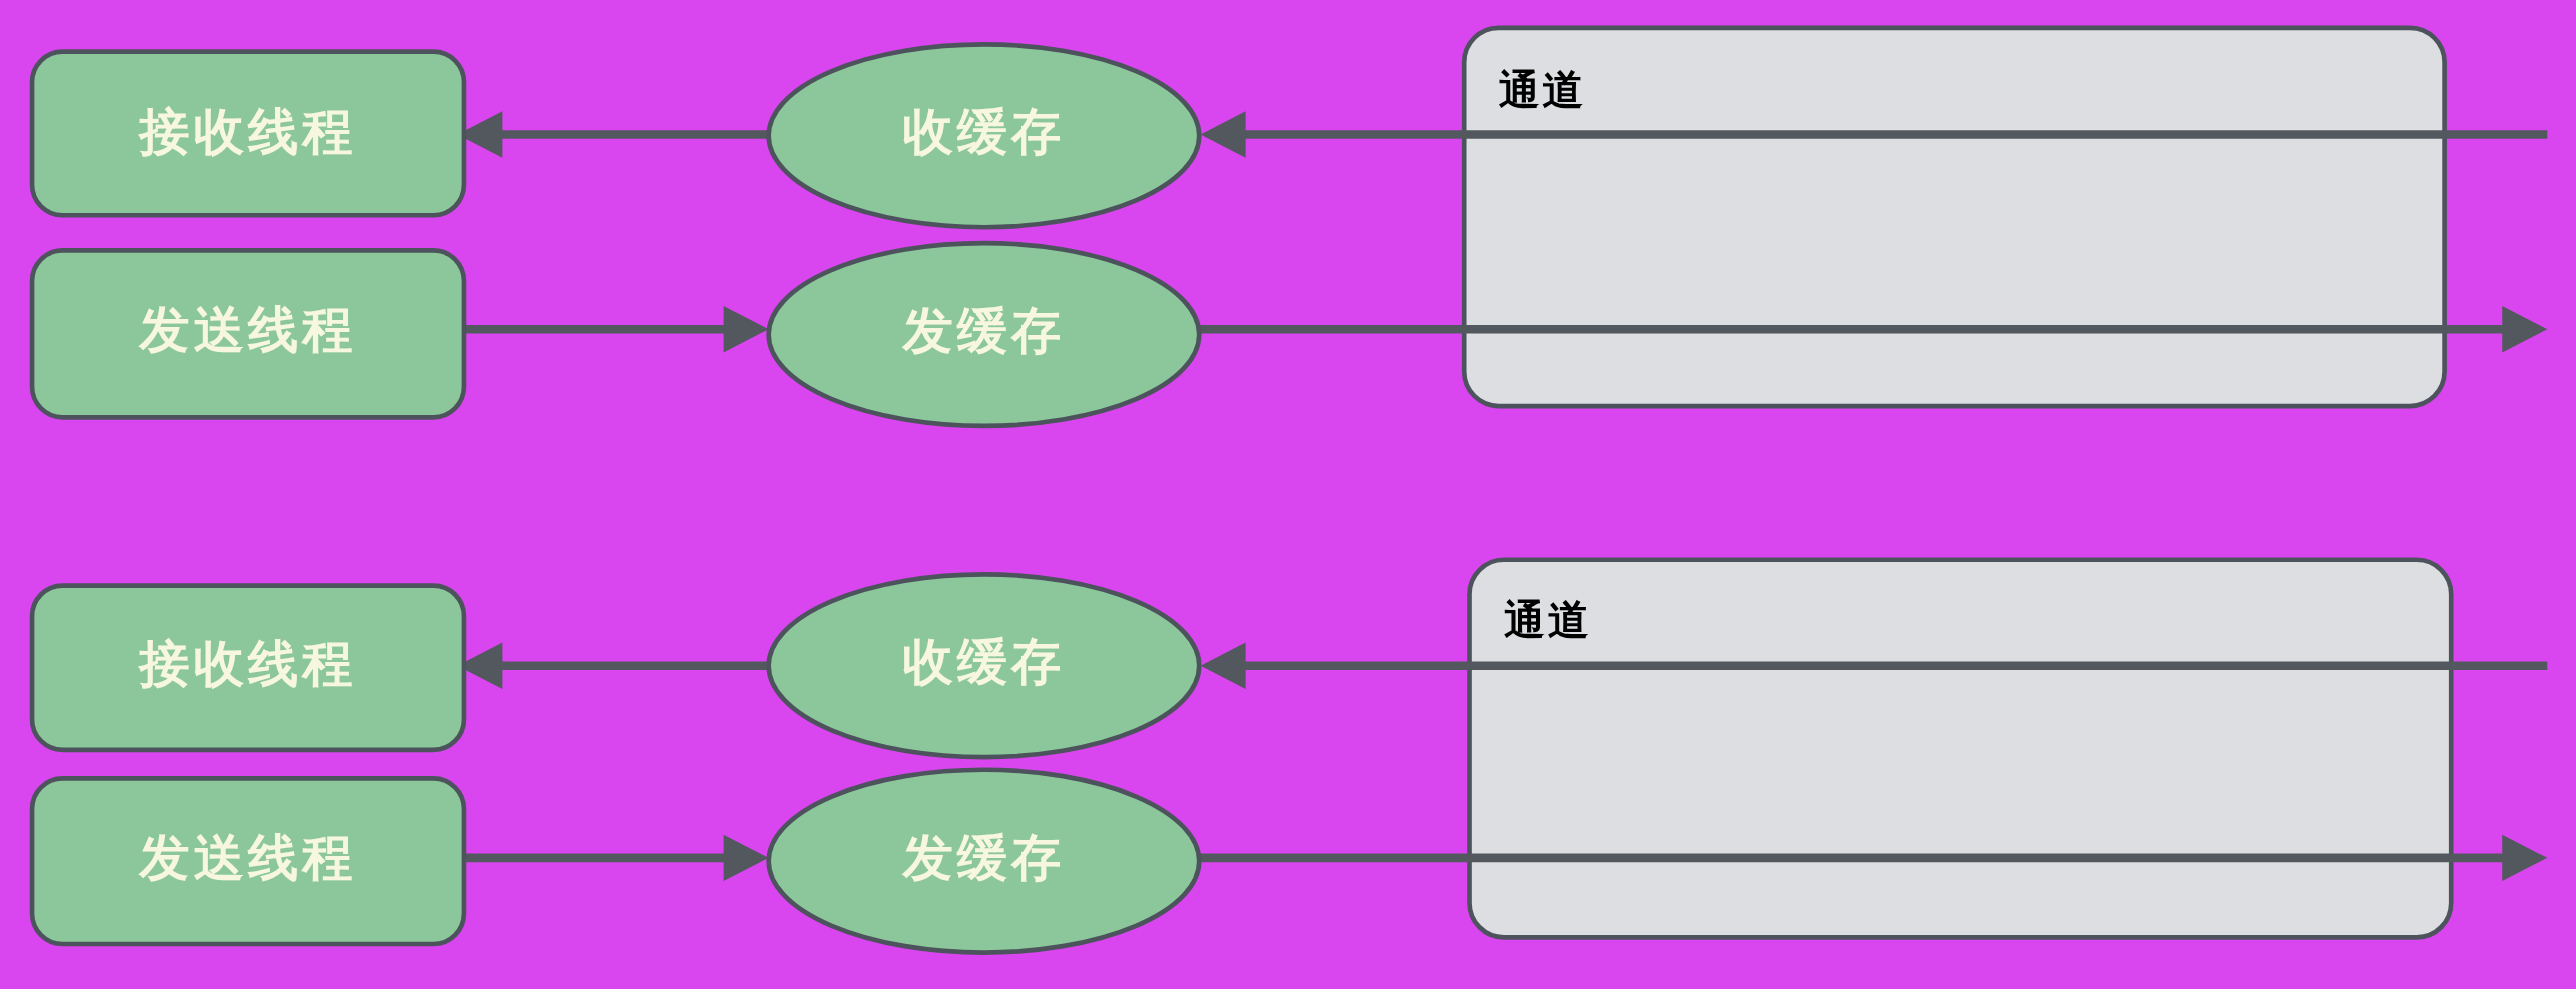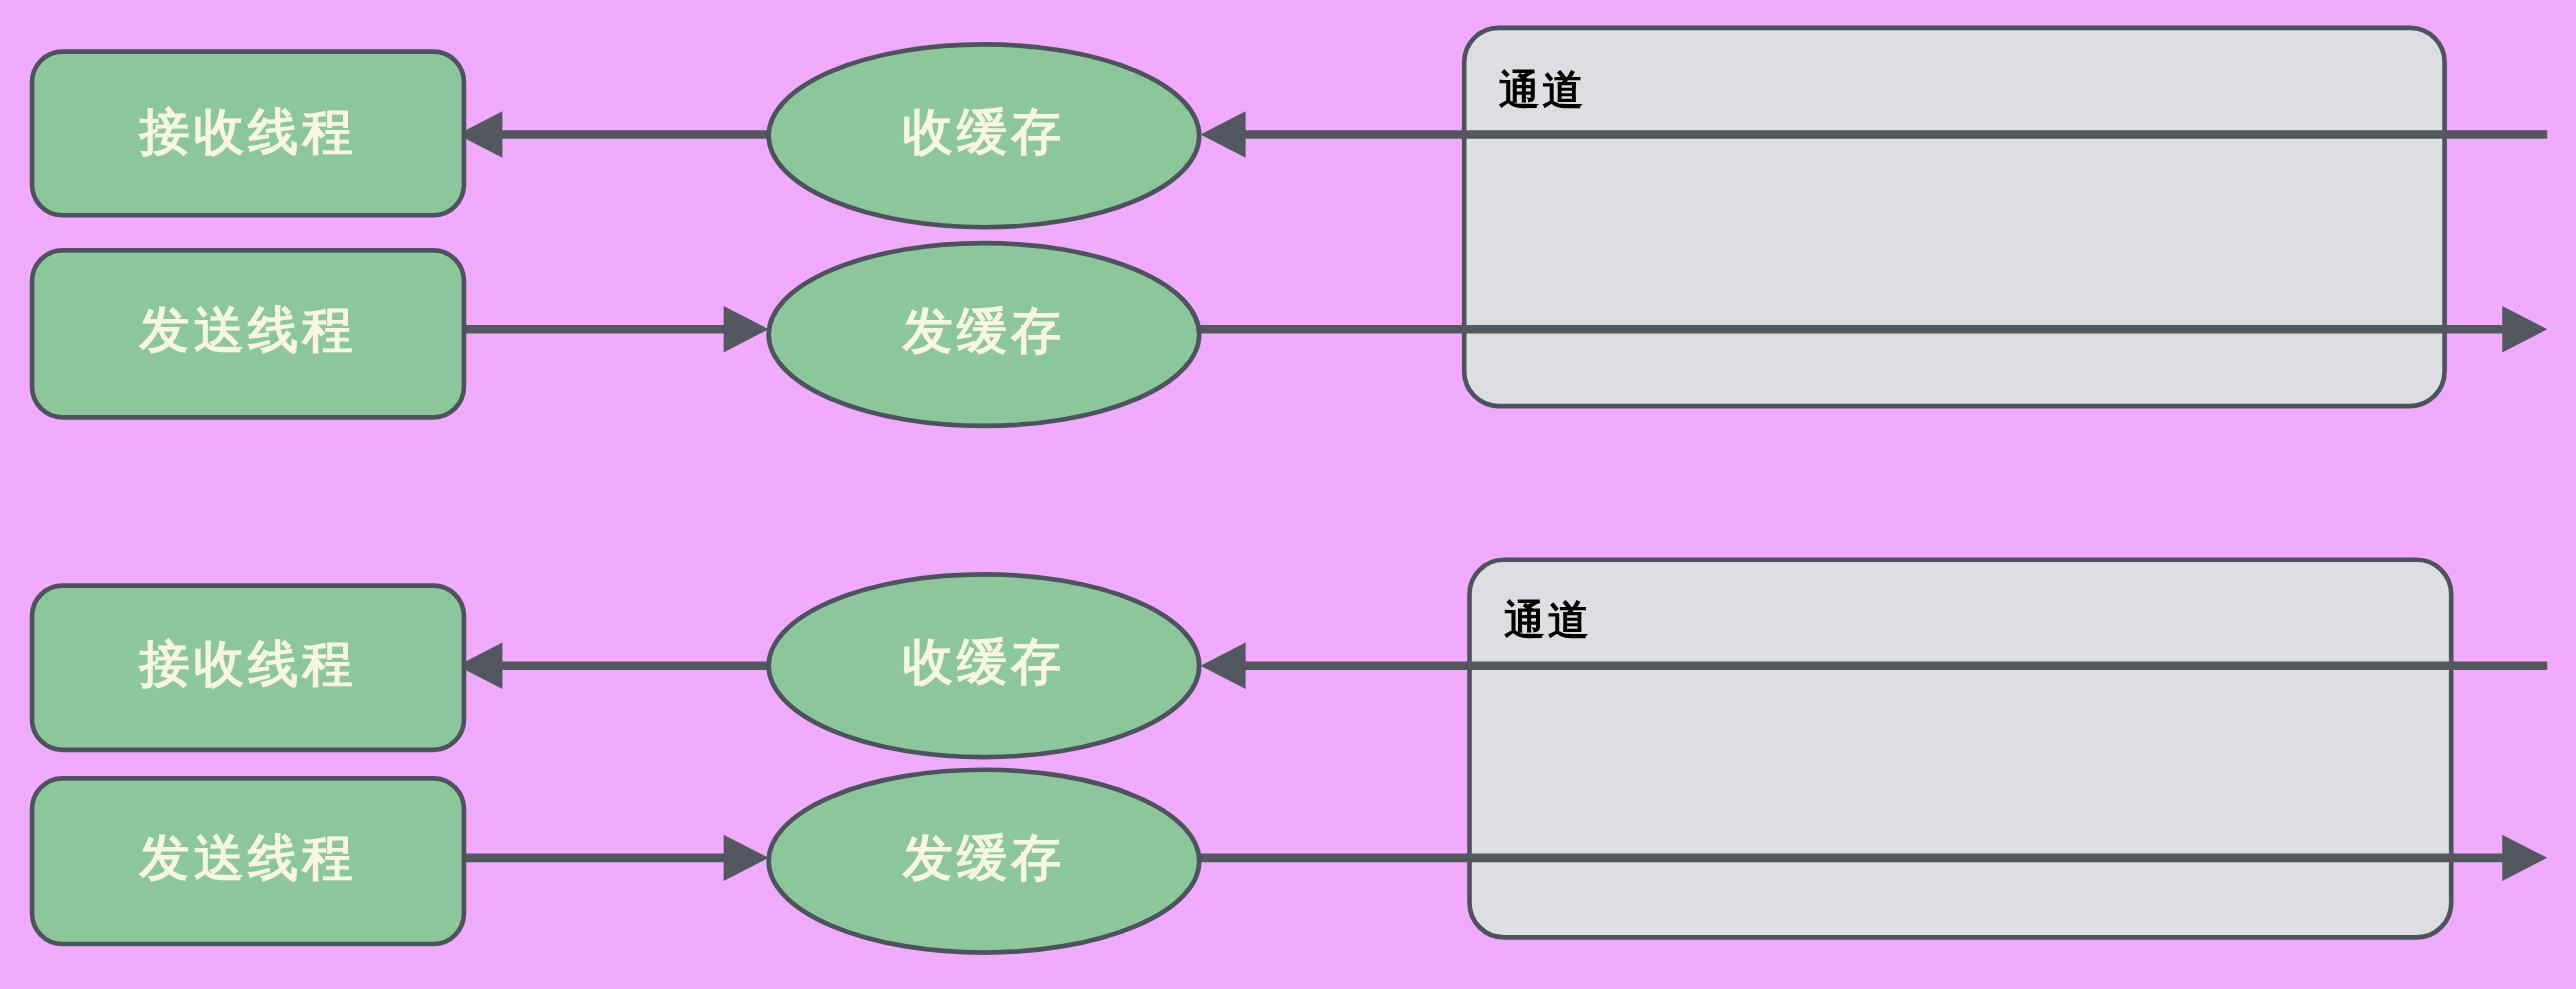--- a/index.html
+++ b/index.html
@@ -8,21 +8,21 @@
     padding: 0;
     background: #ffffff;
   }
   body {
     font-family: "DejaVu Sans", "Liberation Sans", sans-serif;
   }
   #canvas {
     position: relative;
     width: 2576px;
     height: 989px;
-    background: #f0abfc;
+    background: #d946ef;
     overflow: hidden;
     text-decoration: underline;
   }
   #canvas svg.diagram-layer {
     position: absolute;
     left: 0;
     top: 0;
     width: 2576px;
     height: 989px;
     display: block;

